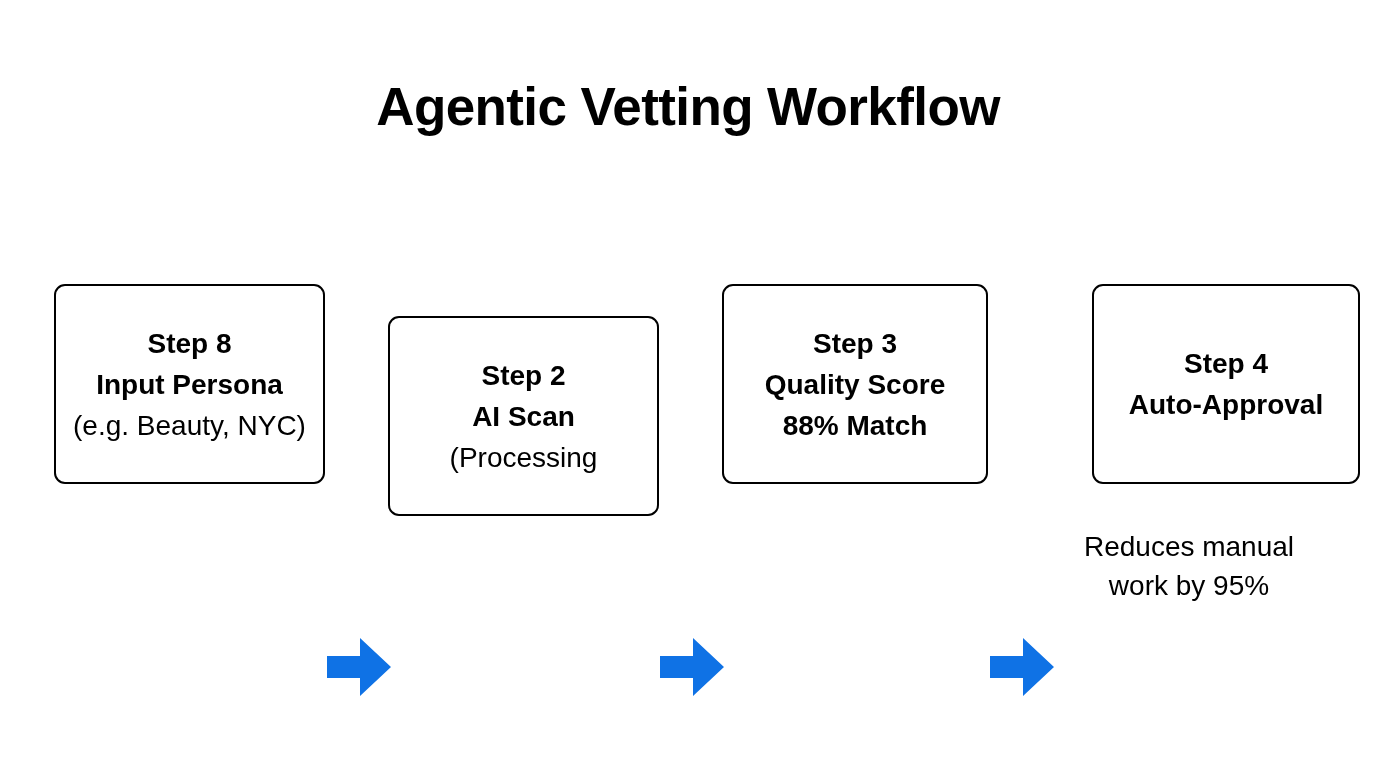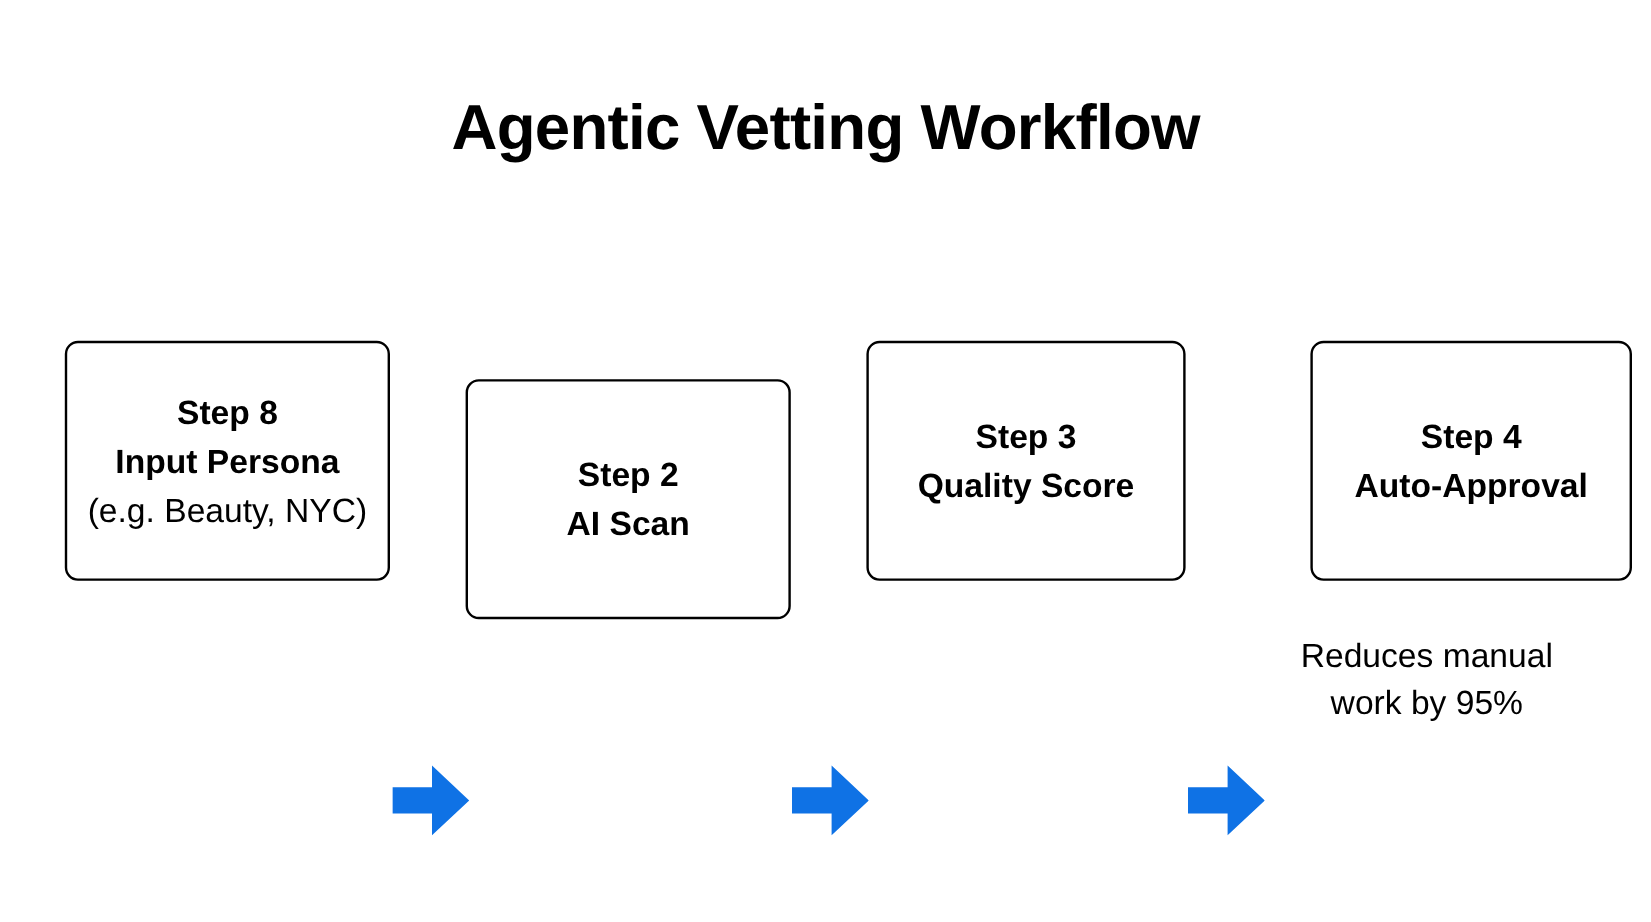--- a/index.html
+++ b/index.html
@@ -118,31 +118,33 @@
 
     <div class="arrow" id="arrow-1">
       <svg viewBox="0 0 64 66" xmlns="http://www.w3.org/2000/svg" aria-hidden="true">
         <polygon points="0,22 33,22 33,4 64,33 33,62 33,44 0,44" fill="#0F72E5"></polygon>
       </svg>
     </div>
 
     <div class="step-box" id="box-2">
       <span class="line bold">Step 2</span>
       <span class="line bold">AI Scan</span>
+      <span class="line reg">(Processing</span>
     </div>
 
     <div class="arrow" id="arrow-2">
       <svg viewBox="0 0 64 66" xmlns="http://www.w3.org/2000/svg" aria-hidden="true">
         <polygon points="0,22 33,22 33,4 64,33 33,62 33,44 0,44" fill="#0F72E5"></polygon>
       </svg>
     </div>
 
     <div class="step-box" id="box-3">
       <span class="line bold">Step 3</span>
       <span class="line bold">Quality Score</span>
+      <span class="line bold">88% Match</span>
     </div>
 
     <div class="arrow" id="arrow-3">
       <svg viewBox="0 0 64 66" xmlns="http://www.w3.org/2000/svg" aria-hidden="true">
         <polygon points="0,22 33,22 33,4 64,33 33,62 33,44 0,44" fill="#0F72E5"></polygon>
       </svg>
     </div>
 
     <div class="step-box" id="box-4">
       <span class="line bold">Step 4</span>

